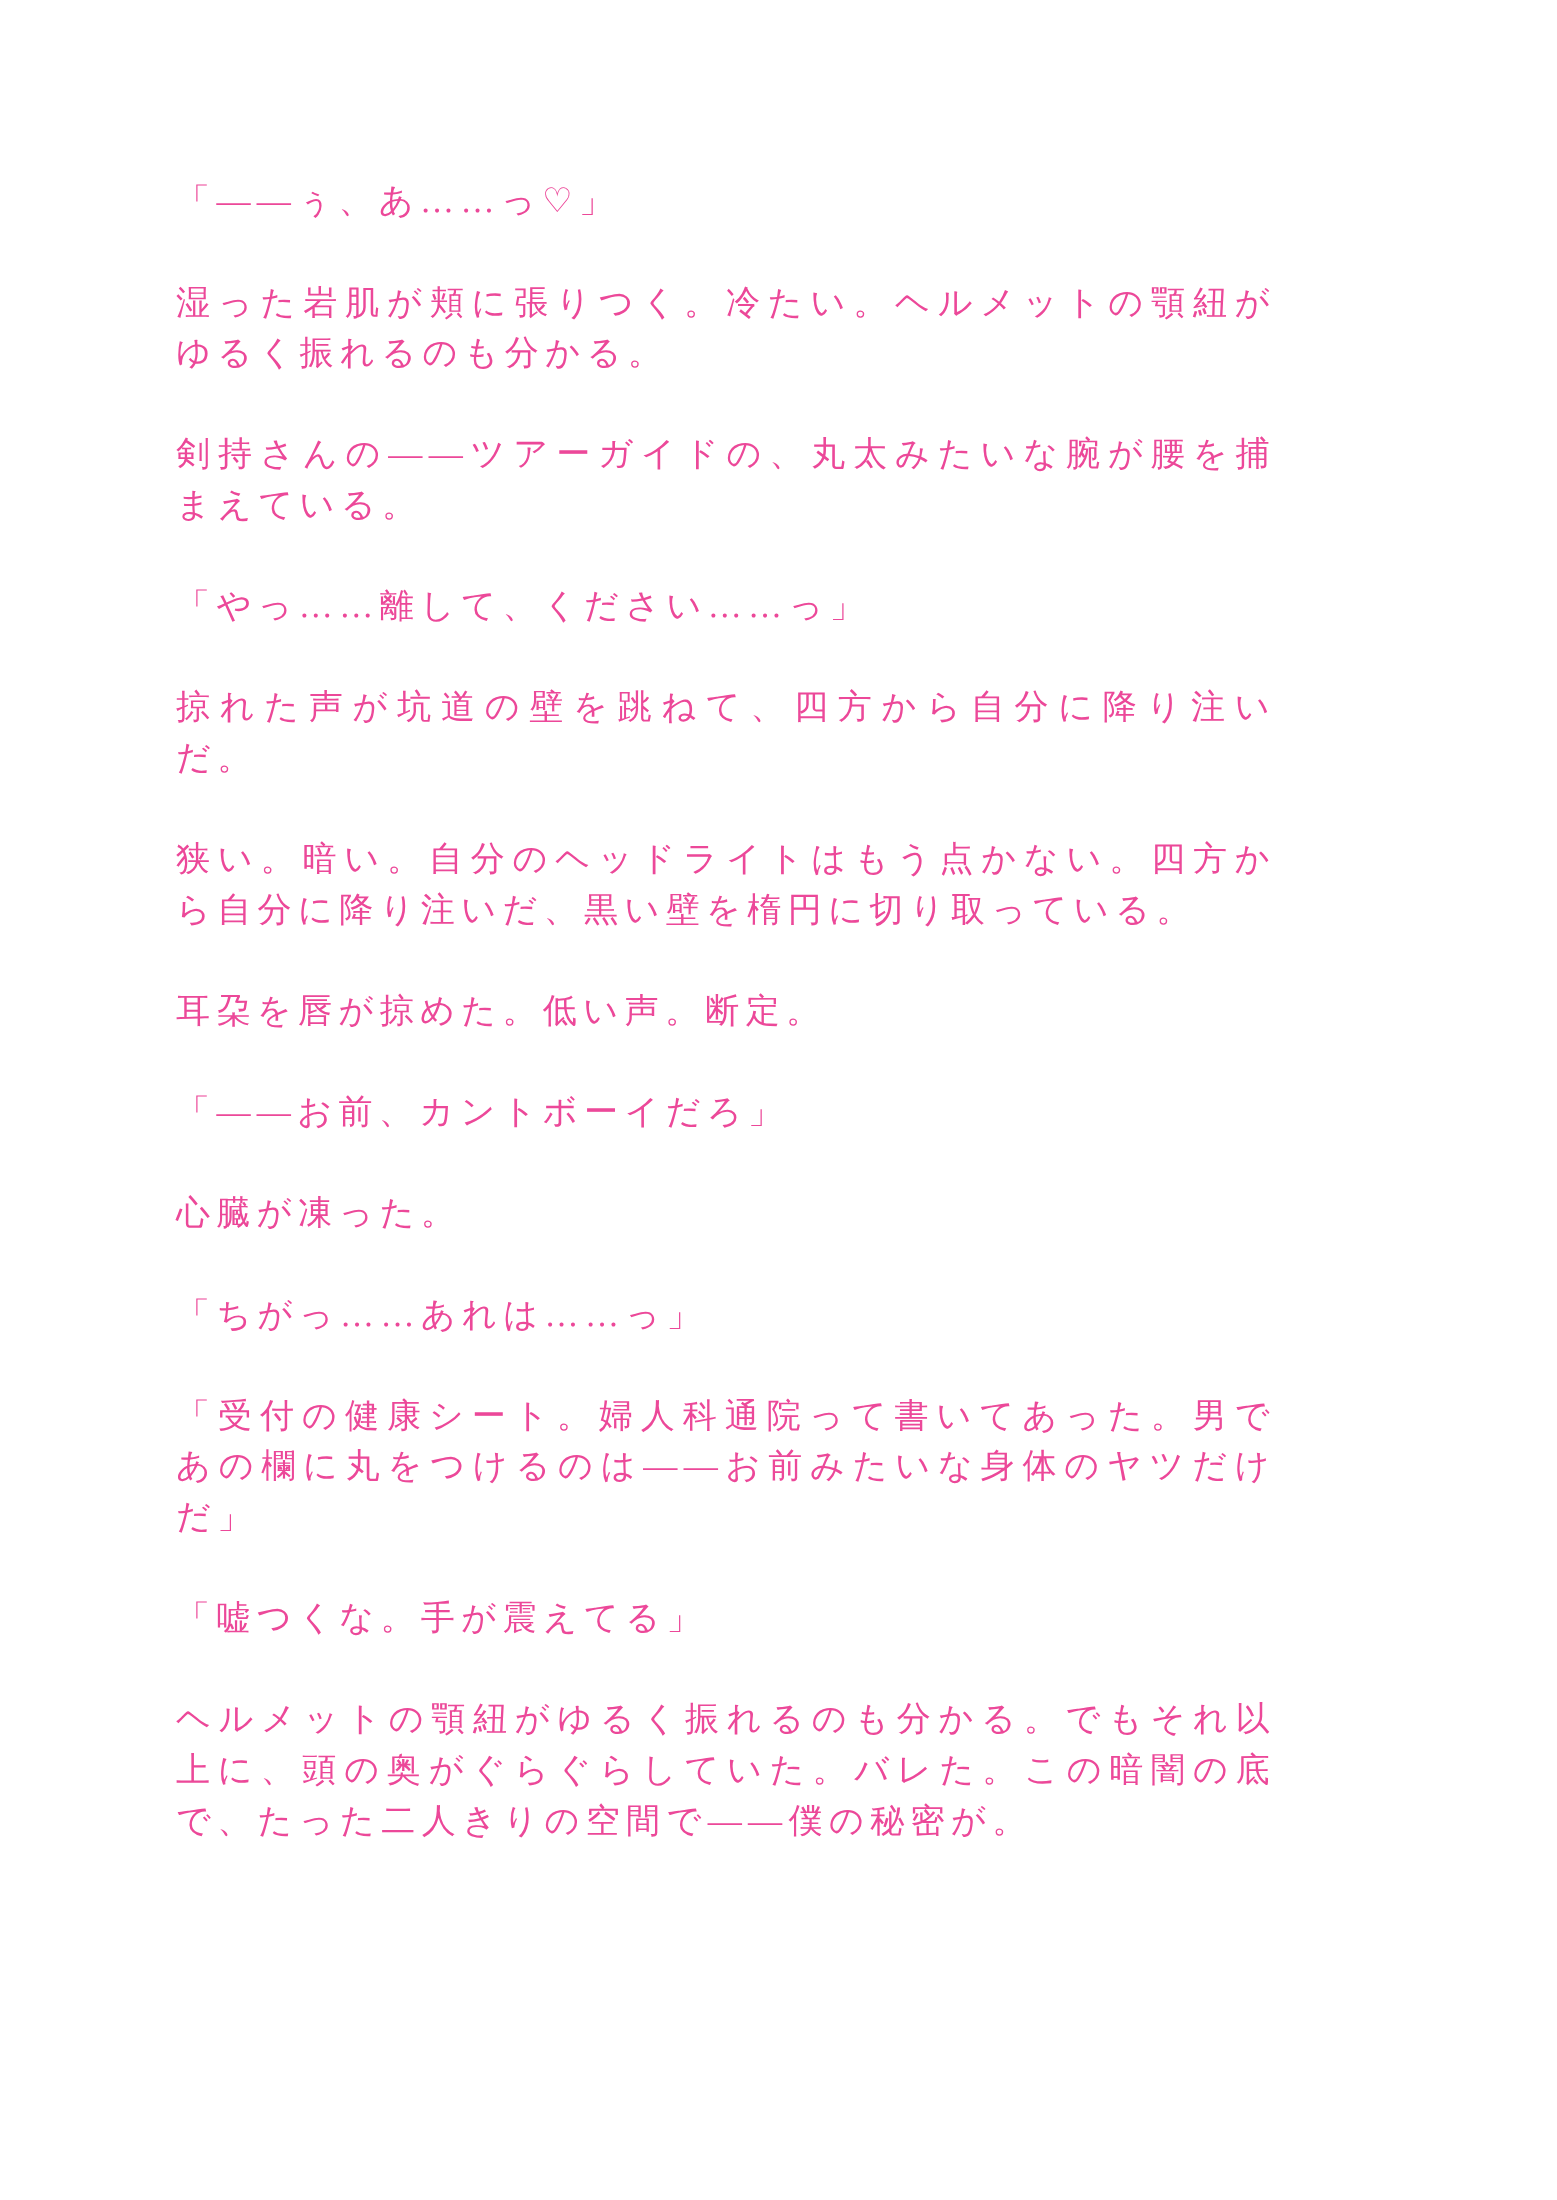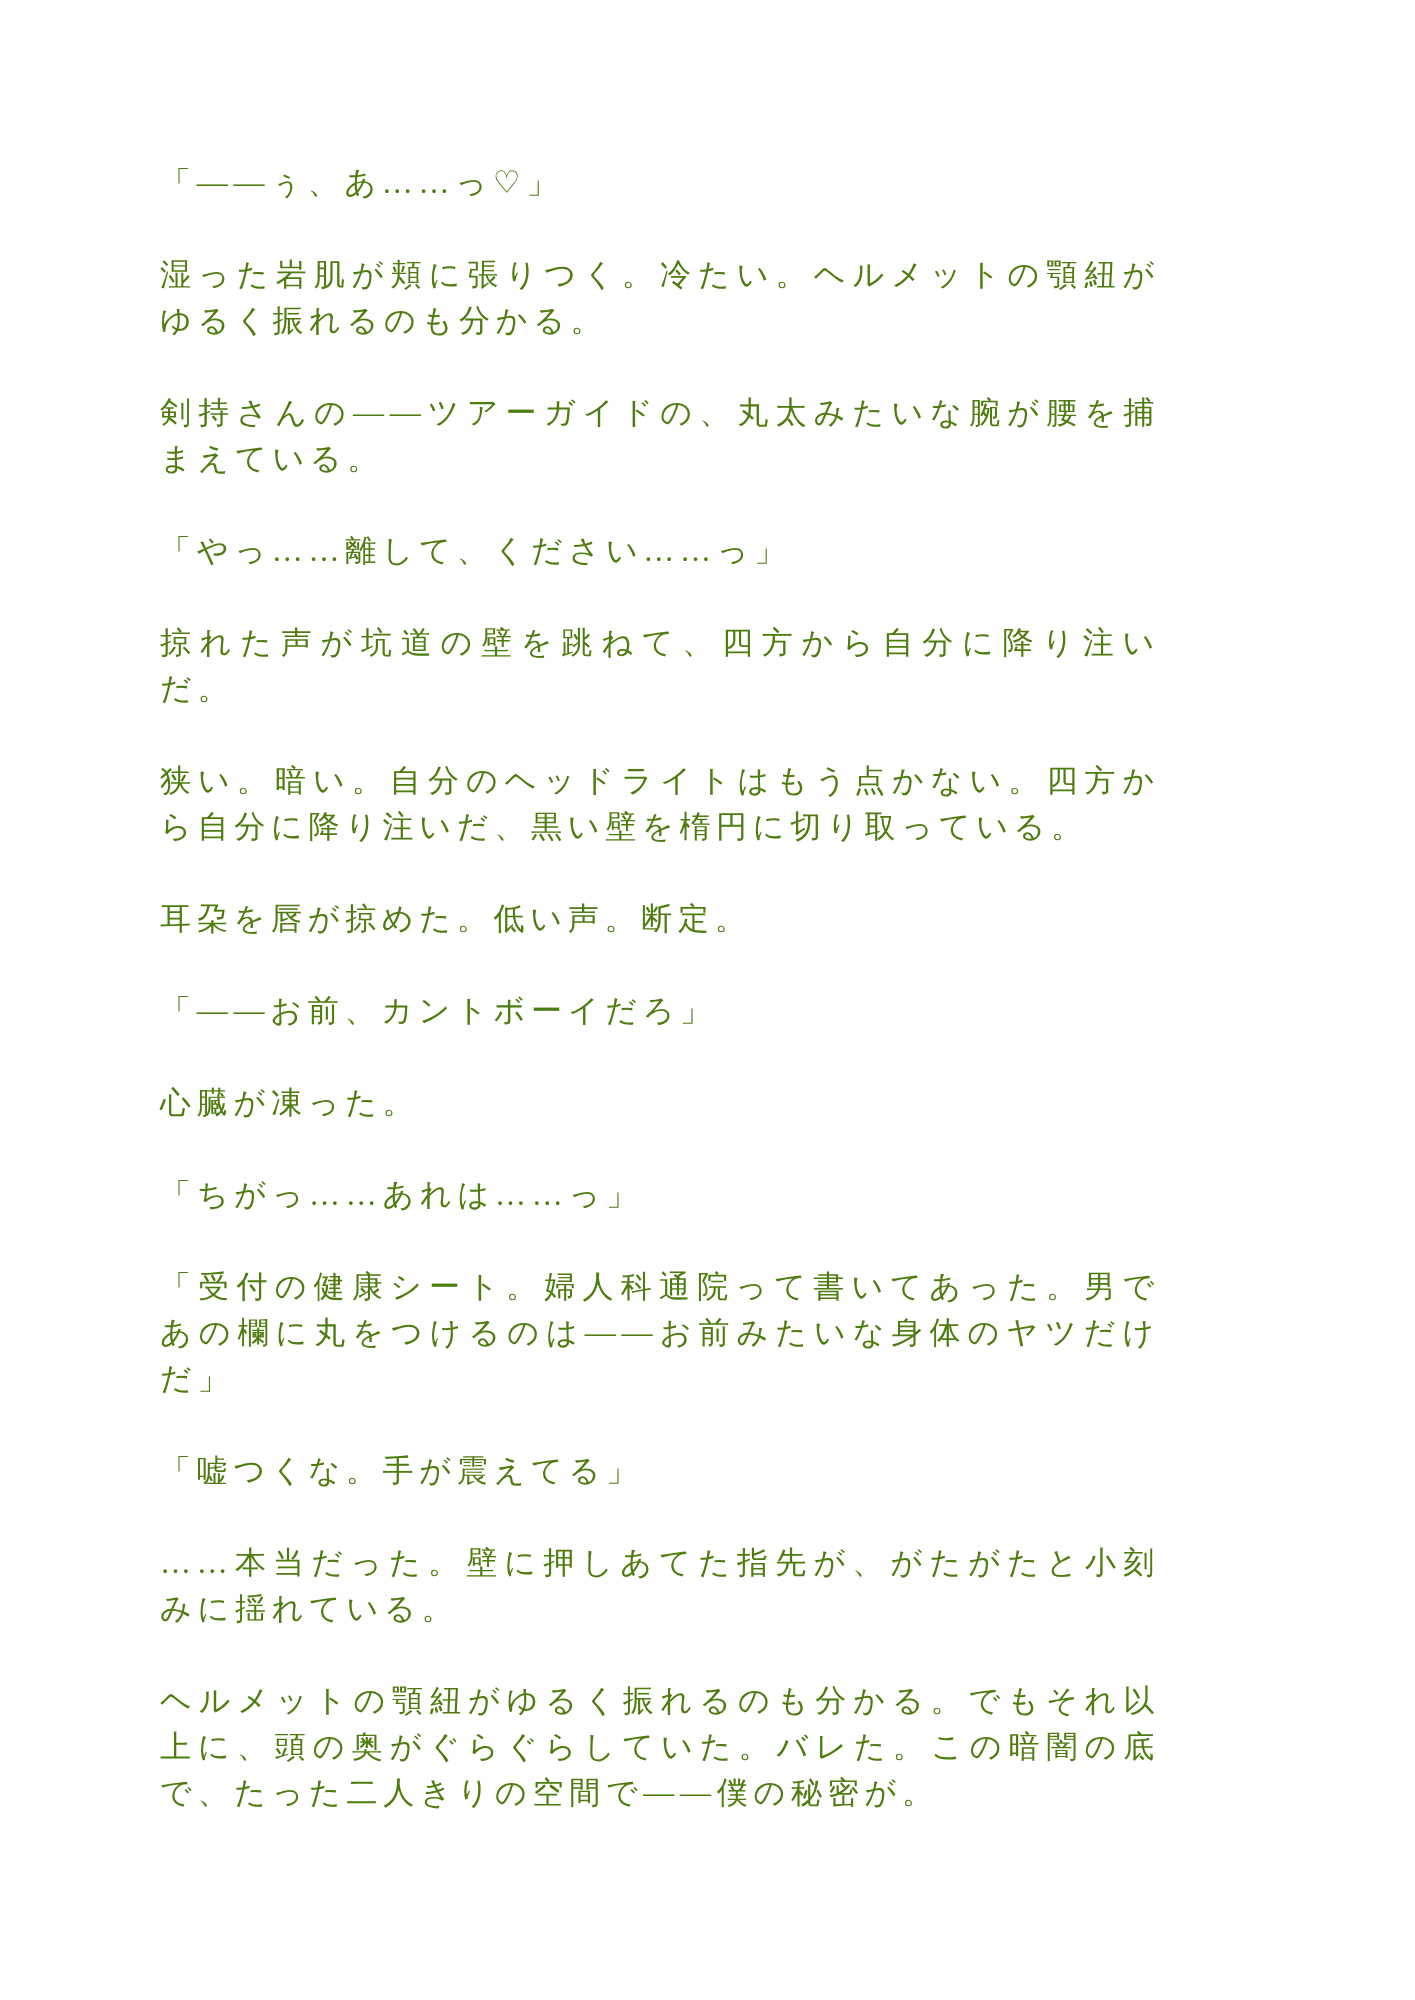--- a/index.html
+++ b/index.html
@@ -33,29 +33,28 @@
     word-break: break-all;
   }
   .para:last-child {
     margin-bottom: 4px;
   }
 </style>
 </head>
 <body>
 
 <div class="page" style="background: rgb(255, 255, 255);">
-  <div class="document-body" style="color: #4d7c0f;">
+  <div class="document-body" style="color: #ec4899;">
       <p class="para">「——ぅ、あ……っ♡」</p>
       <p class="para">湿った岩肌が頬に張りつく。冷たい。ヘルメットの顎紐がゆるく振れるのも分かる。</p>
       <p class="para">剣持さんの——ツアーガイドの、丸太みたいな腕が腰を捕まえている。</p>
       <p class="para">「やっ……離して、ください……っ」</p>
       <p class="para">掠れた声が坑道の壁を跳ねて、四方から自分に降り注いだ。</p>
       <p class="para">狭い。暗い。自分のヘッドライトはもう点かない。四方から自分に降り注いだ、黒い壁を楕円に切り取っている。</p>
       <p class="para">耳朶を唇が掠めた。低い声。断定。</p>
       <p class="para">「——お前、カントボーイだろ」</p>
       <p class="para">心臓が凍った。</p>
       <p class="para">「ちがっ……あれは……っ」</p>
       <p class="para">「受付の健康シート。婦人科通院って書いてあった。男であの欄に丸をつけるのは——お前みたいな身体のヤツだけだ」</p>
       <p class="para">「嘘つくな。手が震えてる」</p>
-      <p class="para">……本当だった。壁に押しあてた指先が、がたがたと小刻みに揺れている。</p>
       <p class="para">ヘルメットの顎紐がゆるく振れるのも分かる。でもそれ以上に、頭の奥がぐらぐらしていた。バレた。この暗闇の底で、たった二人きりの空間で——僕の秘密が。</p>
     </div>
 </div>
 
 </body></html>

